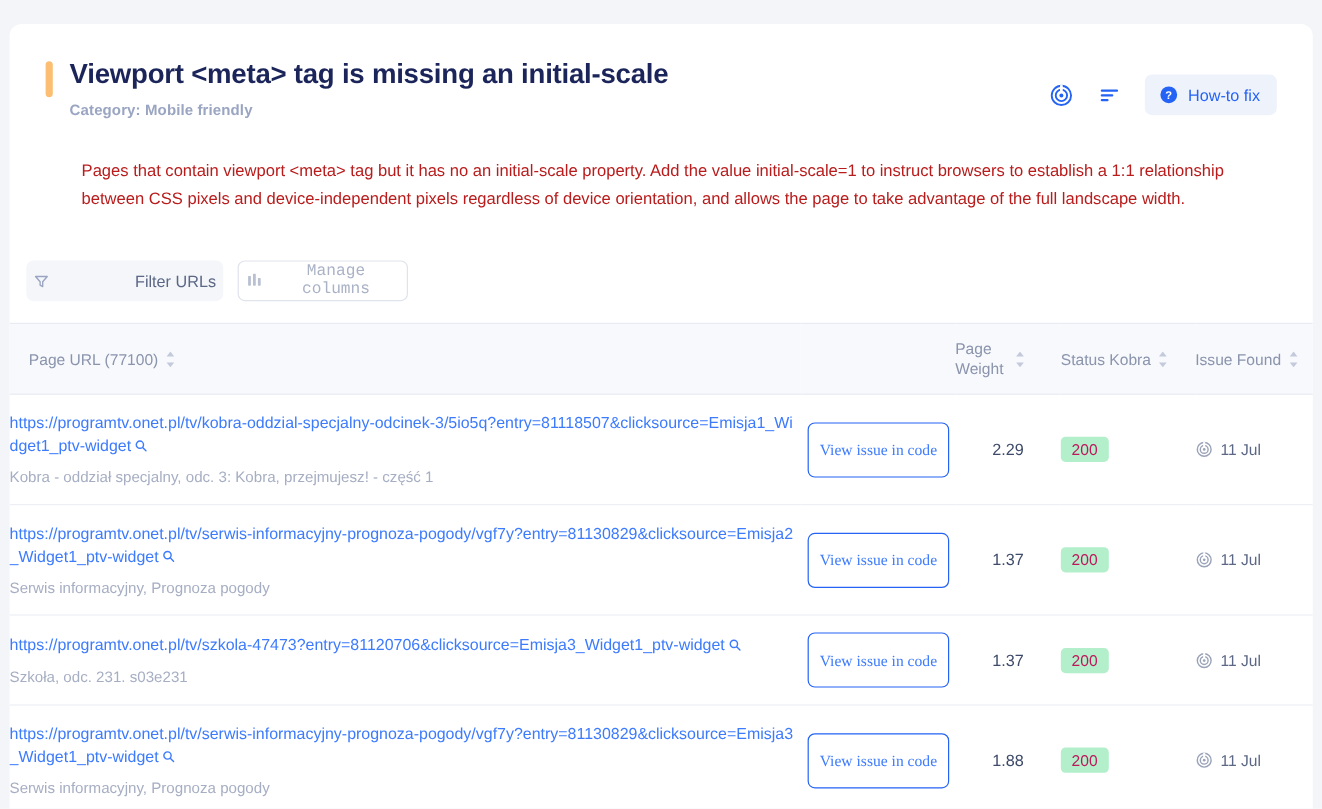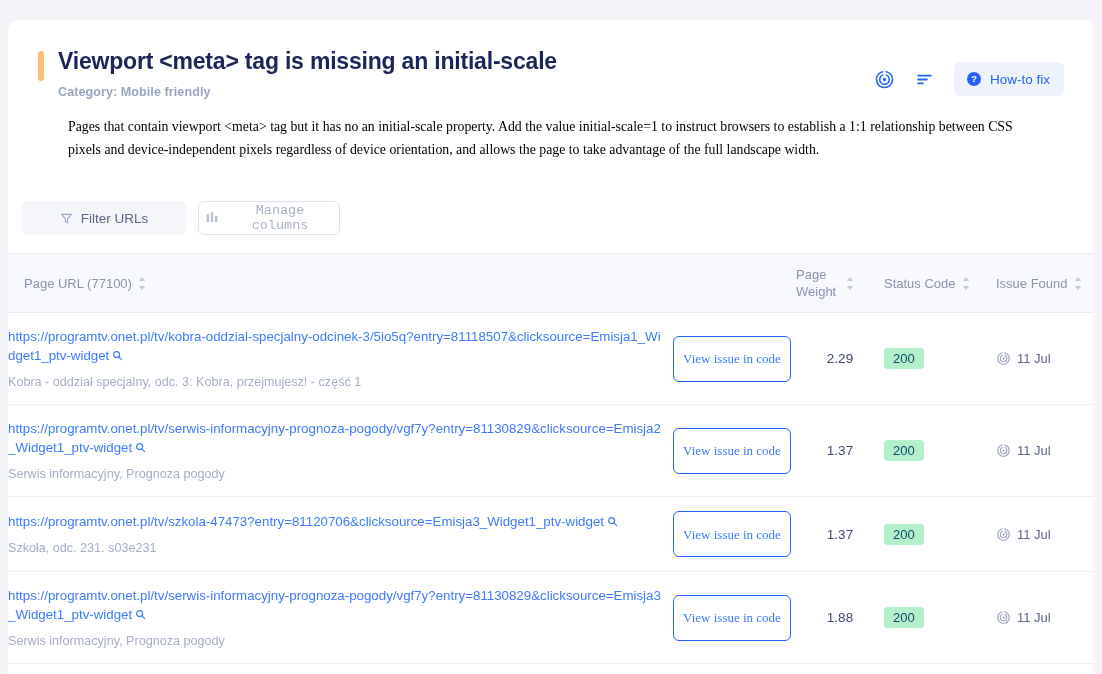--- a/index.html
+++ b/index.html
@@ -81,39 +81,38 @@
     border: none;
     border-radius: 6px;
     padding: 9px 14px 9px 12px;
     color: #2563f5;
     font-size: 13.5px;
     font-family: "Liberation Sans", sans-serif;
     cursor: pointer;
     white-space: nowrap;
   }
   .desc {
-    margin: 16px 30px 0 30px;
+    margin: 32px 30px 0 30px;
     font-size: 13.8px;
     line-height: 23px;
-    color: #000000;
+    color: #b91c1c;
     max-width: 1022px;
-    font-family: Liberation Serif, serif;
   }
 
   
   .toolbar {
     display: flex;
     align-items: center;
     gap: 12px;
     padding: 40px 0 18px 14px;
   }
   .btn-filter {
     display: flex;
     align-items: center;
-    justify-content: center;
+    justify-content: space-between;
     gap: 8px;
     width: 164px;
     height: 34px;
     background: #f4f6fa;
     border: none;
     border-radius: 6px;
     color: #5b6785;
     font-size: 13.5px;
     font-family: "Liberation Sans", sans-serif;
     cursor: pointer;
@@ -206,21 +205,21 @@
     line-height: 17px;
     font-family: Liberation Serif, serif;
     cursor: pointer;
     padding: 0 6px;
   }
   td.cell-weight { color: #4a5570; font-size: 13.5px; padding-left: 6px; text-align: center; }
   .badge-200 {
     display: inline-block;
     background: #b2 efc7;
     background: #b3efca;
-    color: #0c4a6e;
+    color: #be185d;
     border-radius: 4px;
     font-size: 13px;
     padding: 3px 9px;
   }
   .issue-found {
     display: flex;
     align-items: center;
     gap: 6px;
     color: #5b6785;
     font-size: 13px;
@@ -325,21 +324,21 @@
               <span class="sort-ico">
                 <svg width="8" height="13" viewBox="0 0 8 13" fill="#c3cadb">
                   <path d="M4 0 L7.2 4 L0.8 4 Z"></path>
                   <path d="M4 13 L0.8 9 L7.2 9 Z"></path>
                 </svg>
               </span>
             </span>
           </th>
           <th>
             <span class="th-inner">
-              <span>Status Code</span>
+              <span>Status Kobra</span>
               <span class="sort-ico">
                 <svg width="8" height="13" viewBox="0 0 8 13" fill="#c3cadb">
                   <path d="M4 0 L7.2 4 L0.8 4 Z"></path>
                   <path d="M4 13 L0.8 9 L7.2 9 Z"></path>
                 </svg>
               </span>
             </span>
           </th>
           <th>
             <span class="th-inner">

